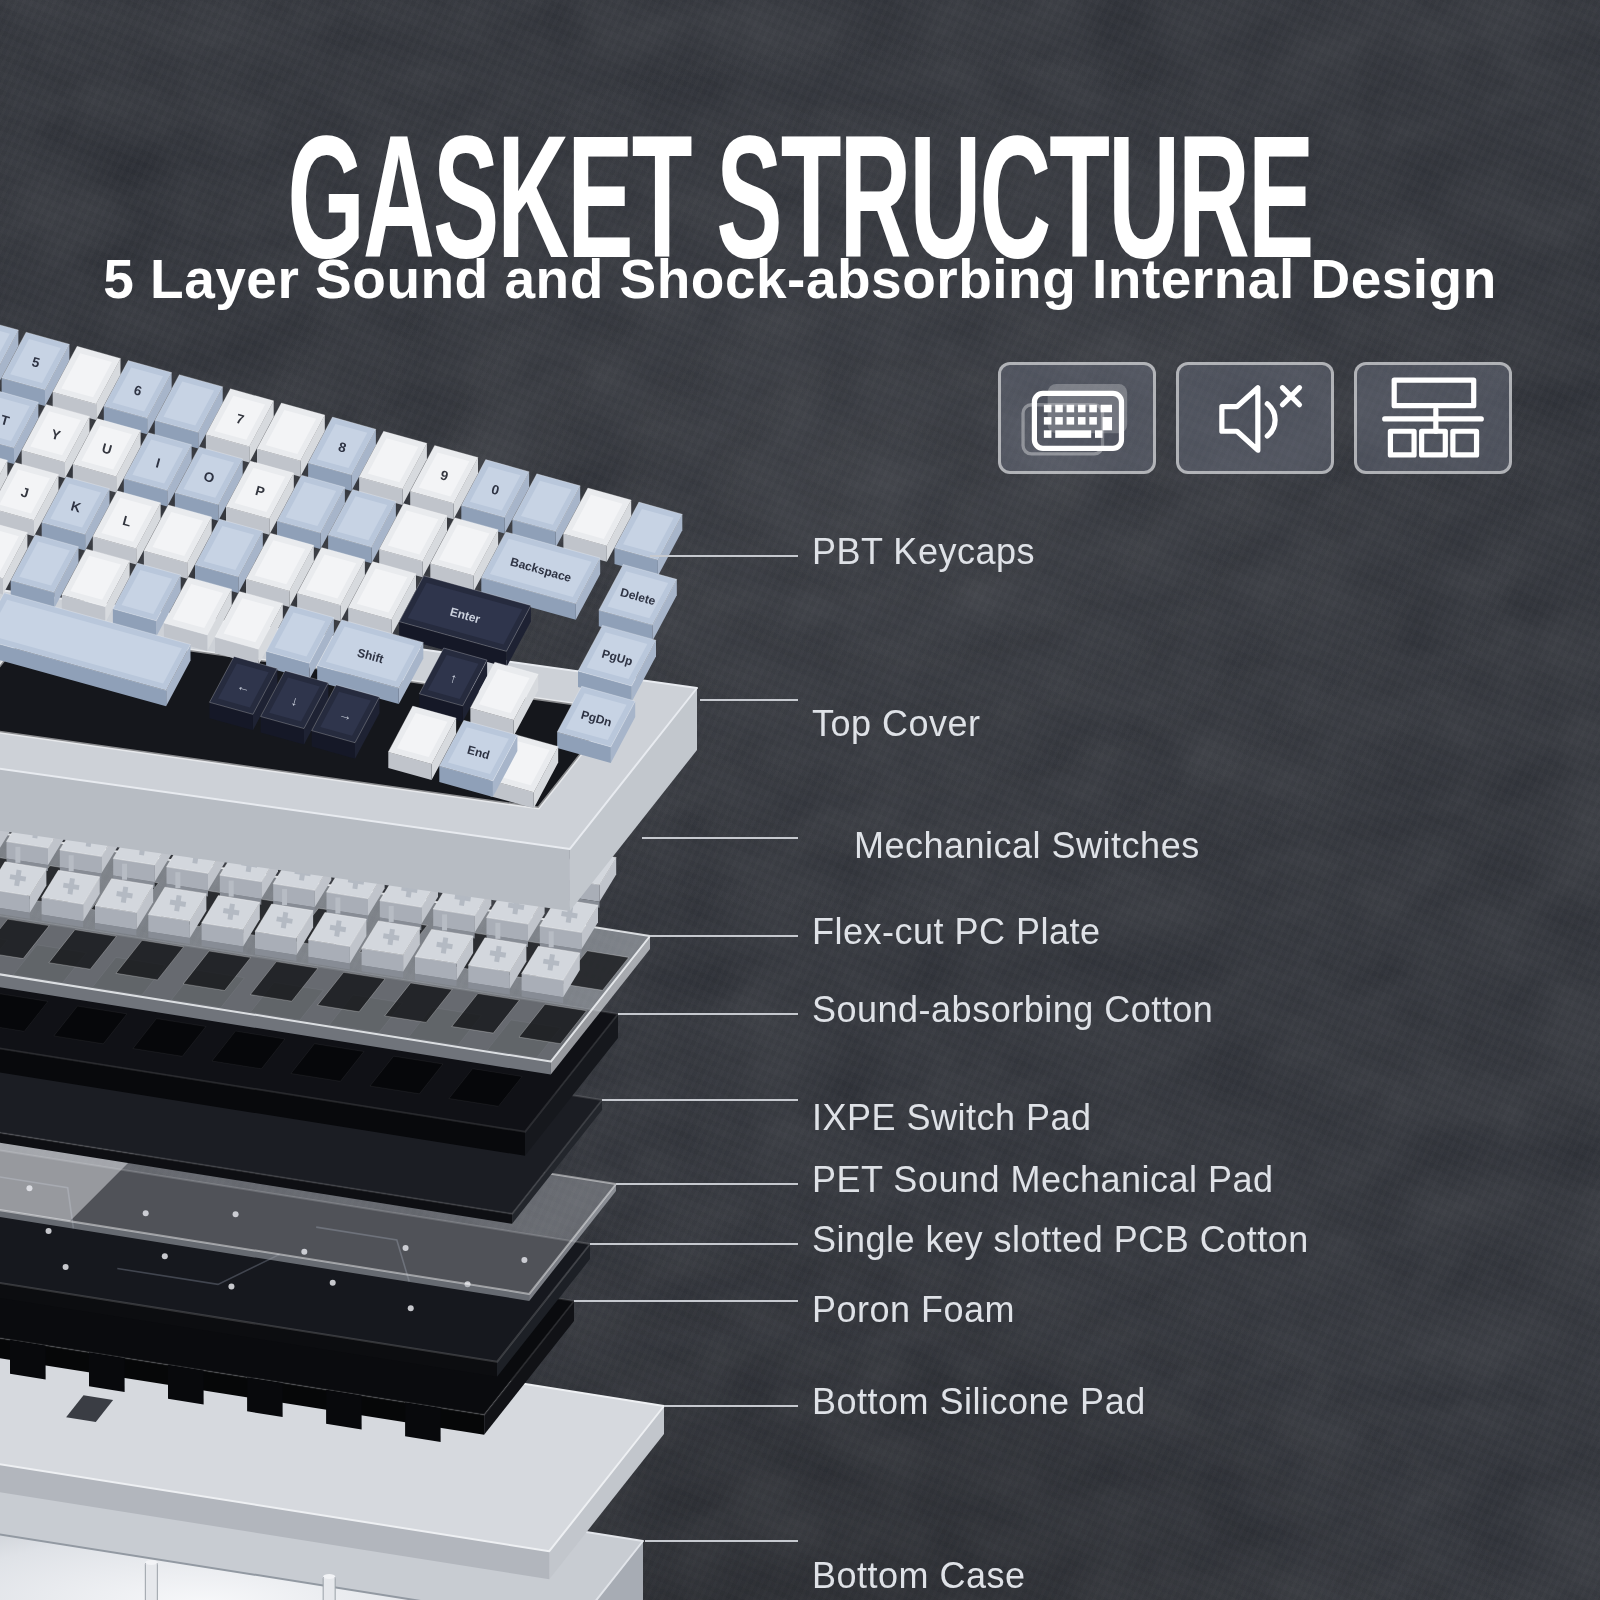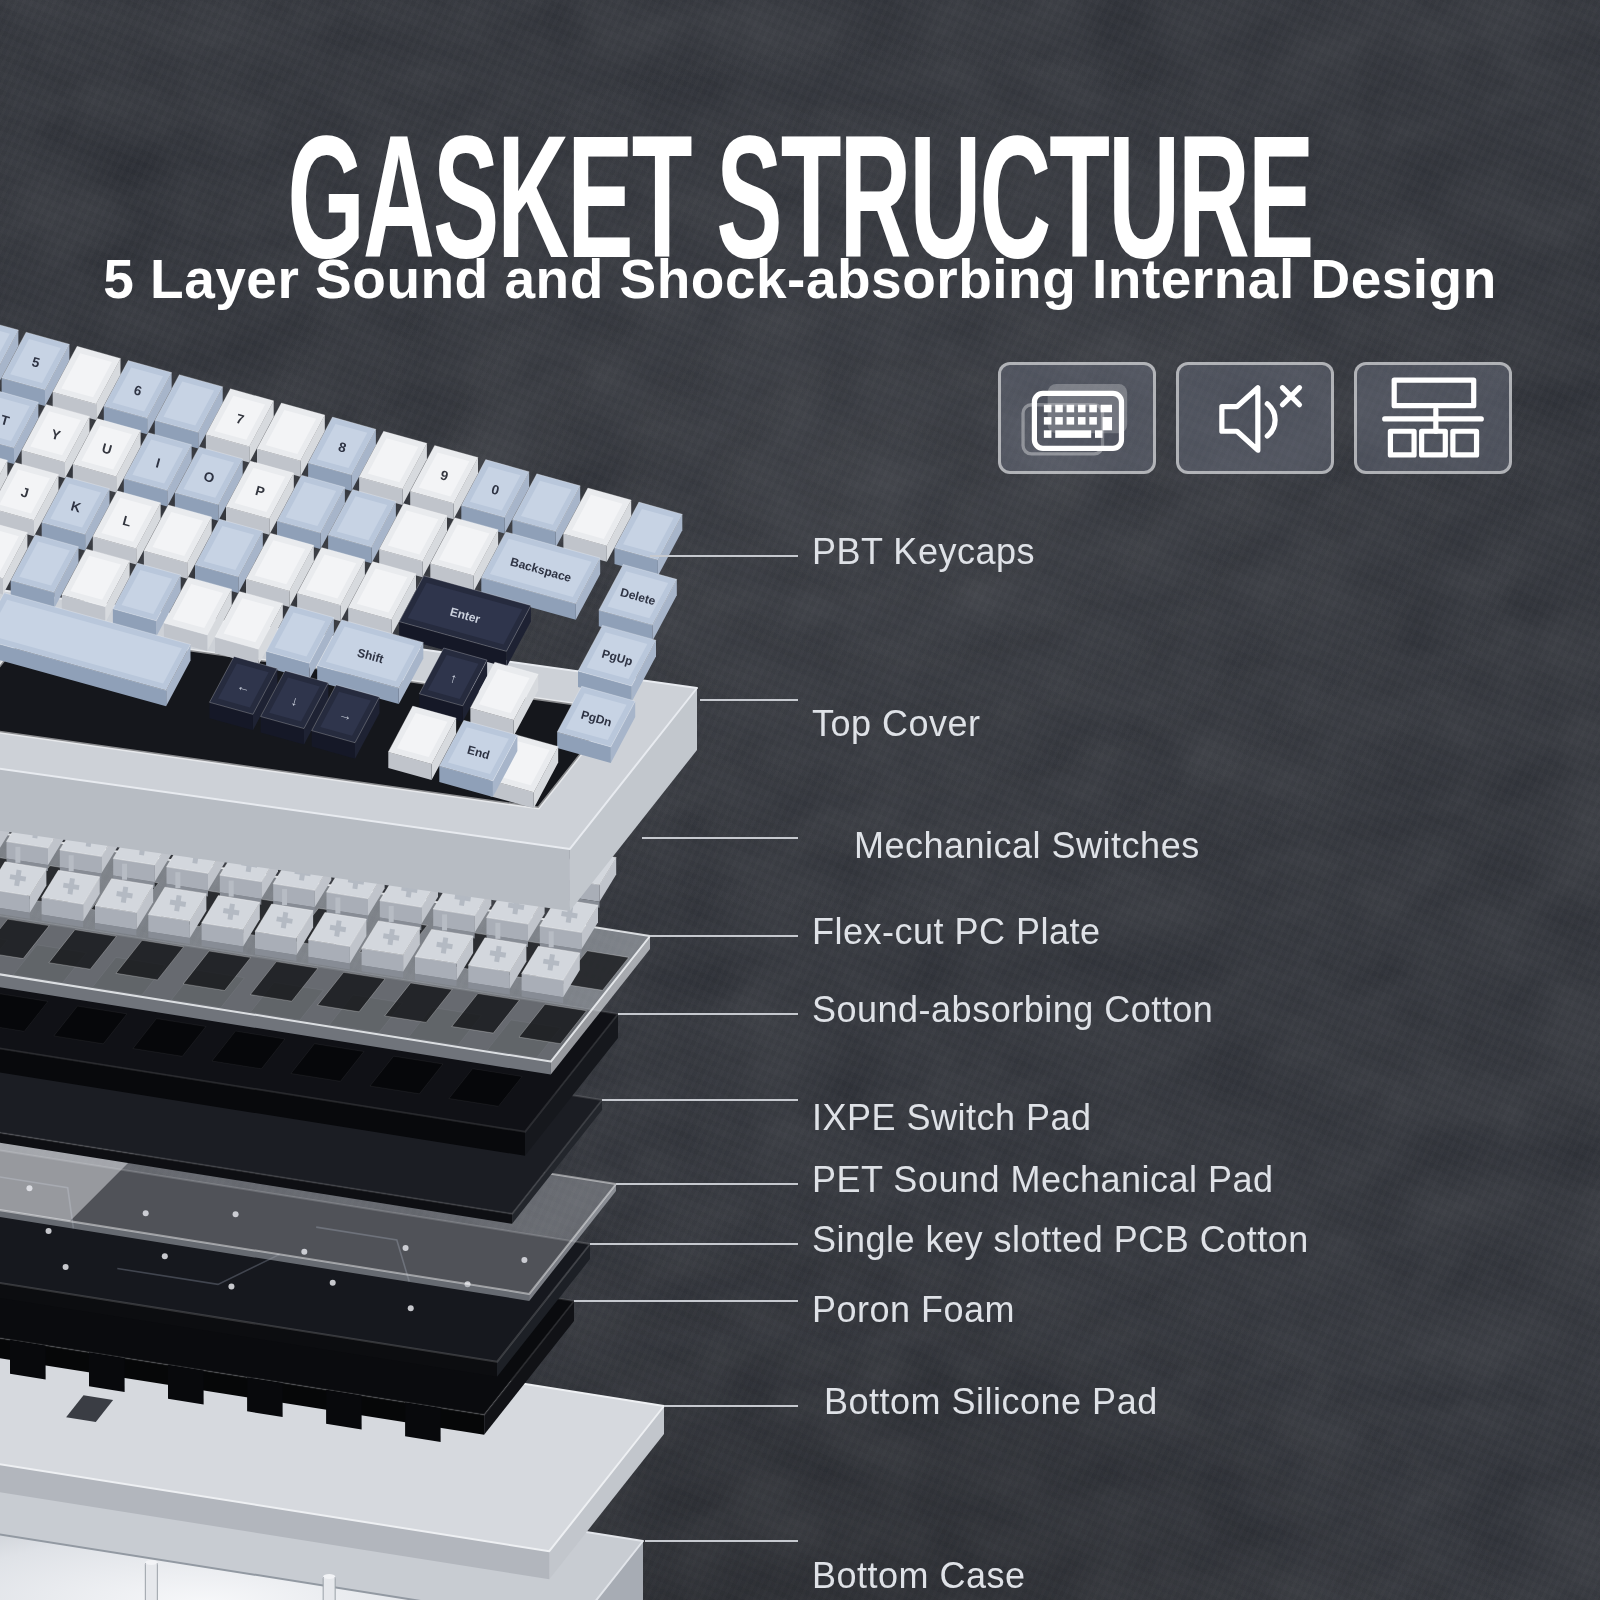--- a/index.html
+++ b/index.html
@@ -787,16 +787,16 @@
   <div id="callouts">
       <div class="callout" style="top: 530px;">PBT Keycaps</div>
       <div class="callout" style="top: 674px; margin-top: 28px;">Top Cover</div>
       <div class="callout" style="top: 824px; margin-left: 42px;">Mechanical Switches</div>
       <div class="callout" style="top: 910px;">Flex-cut PC Plate</div>
       <div class="callout" style="top: 988px; text-align: right;">Sound-absorbing Cotton</div>
       <div class="callout" style="top: 1096px;">IXPE Switch Pad</div>
       <div class="callout" style="top: 1158px;">PET Sound Mechanical Pad</div>
       <div class="callout" style="top: 1218px;">Single key slotted PCB Cotton</div>
       <div class="callout" style="top: 1275px; margin-top: 13px;">Poron Foam</div>
-      <div class="callout" style="top: 1380px; margin-left: 12px;">Bottom Silicone Pad</div>
+      <div class="callout" style="top: 1380px;">Bottom Silicone Pad</div>
       <div class="callout" style="top: 1515px; margin-top: 39px;">Bottom Case</div>
     </div>
 </div>
 
 </body></html>

